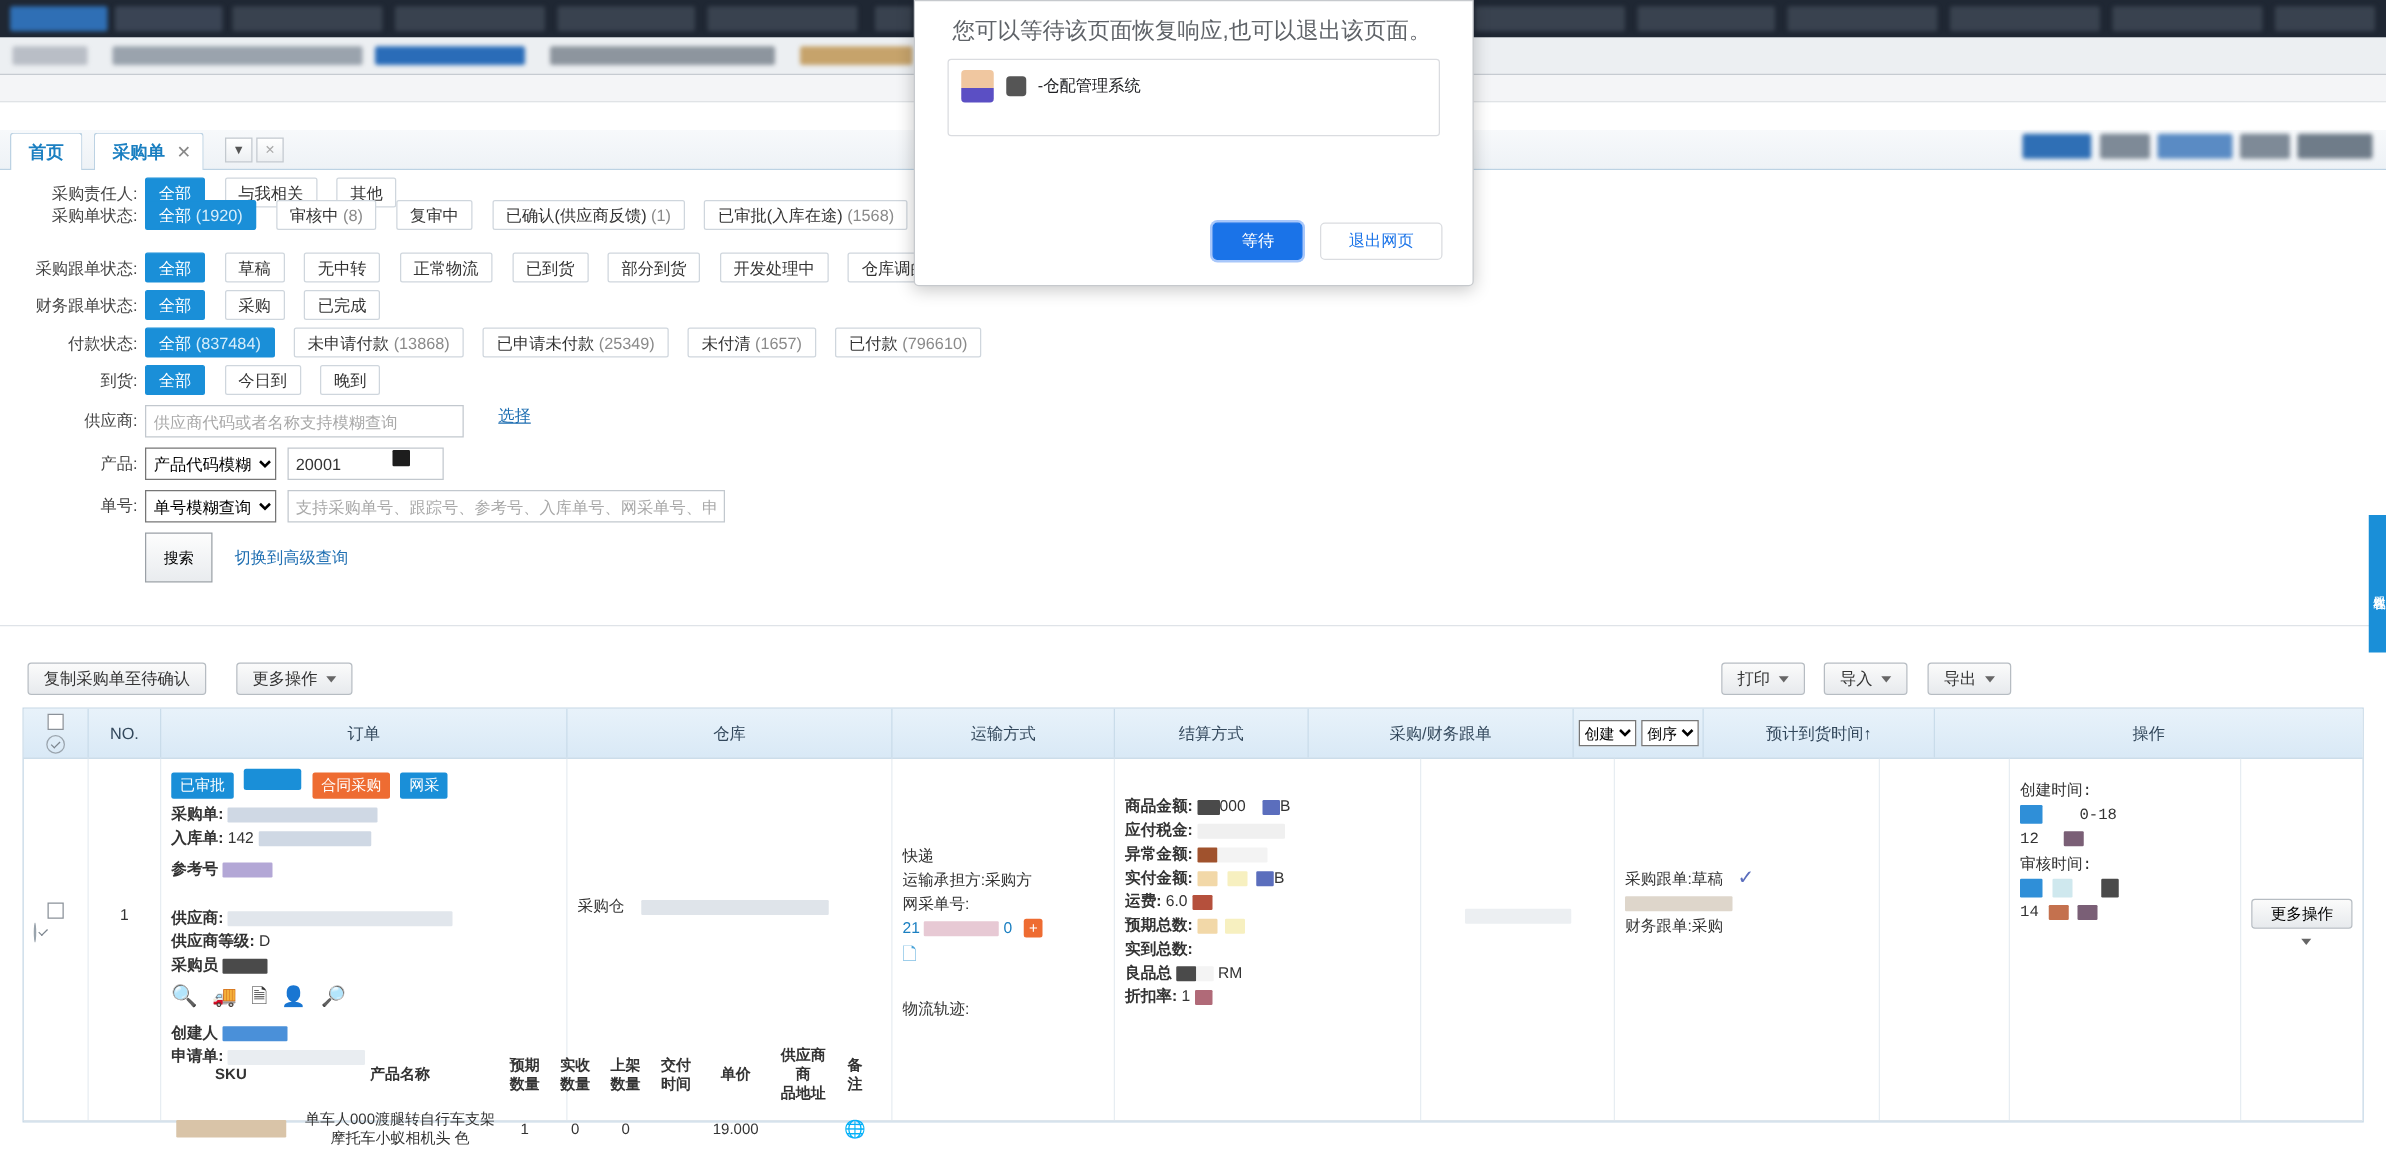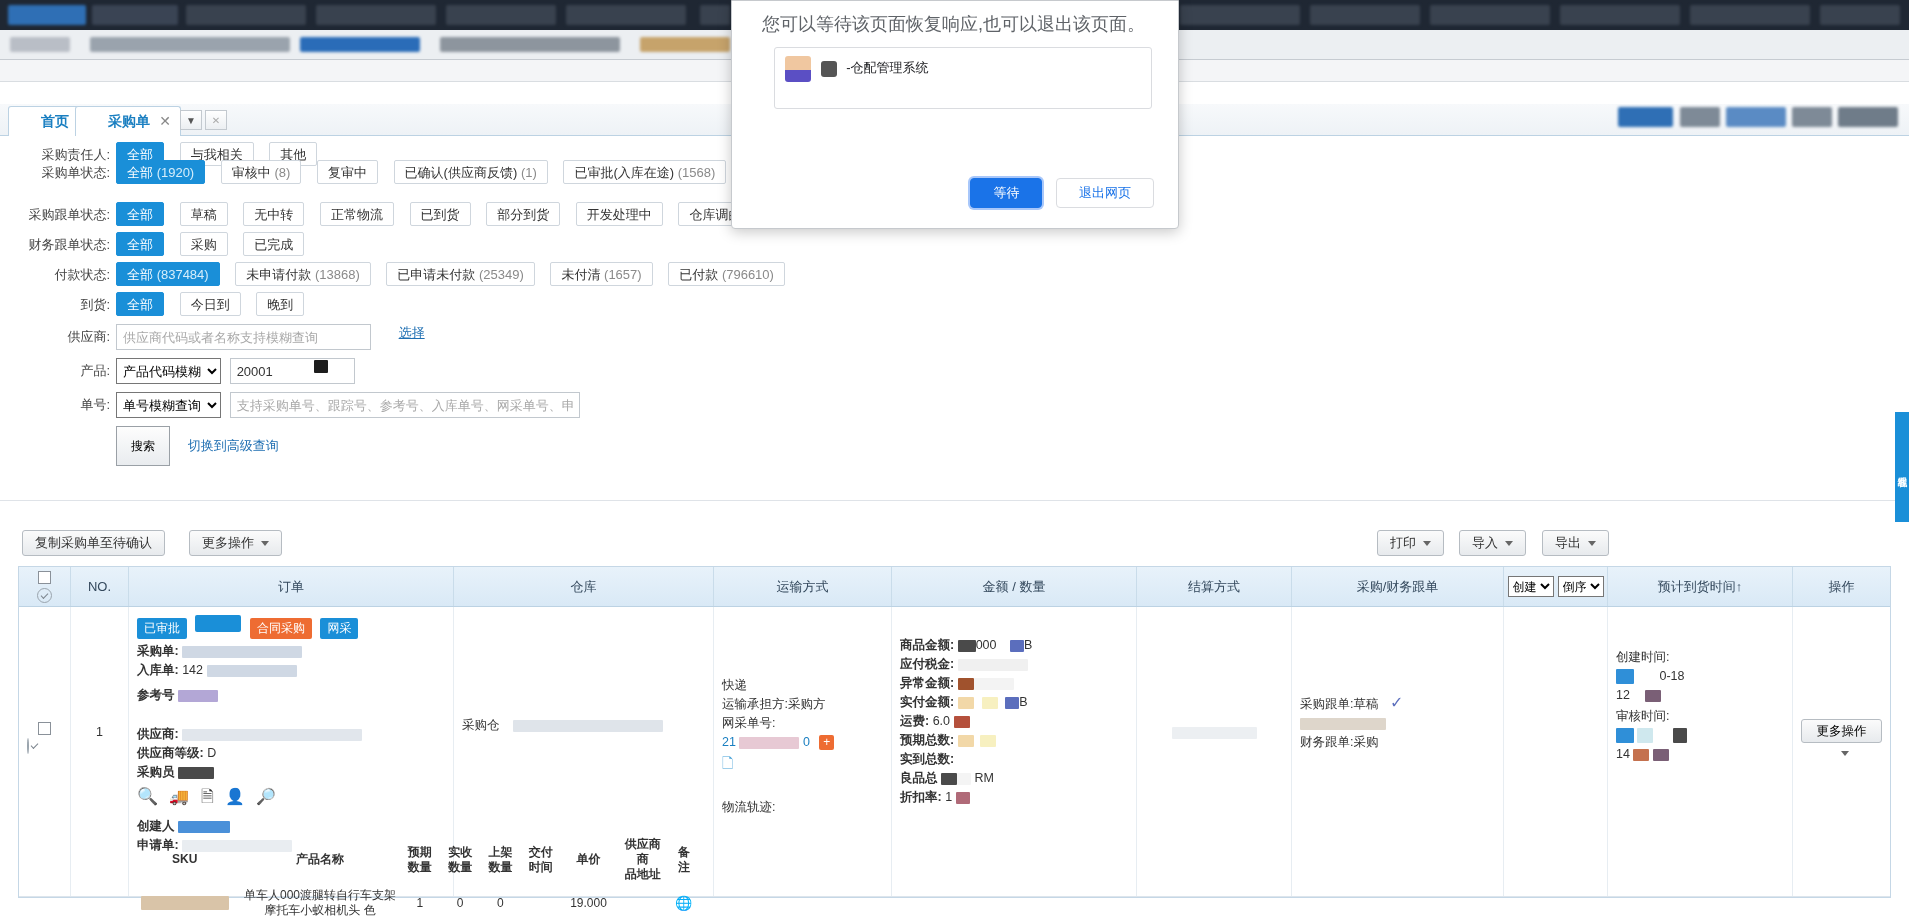--- a/index.html
+++ b/index.html
@@ -17,21 +17,21 @@
   .chrome-dark { position:absolute; left:0; top:0; width:1909px; height:30px; background:#1f2733; }
   .chrome-url { position:absolute; left:0; top:30px; width:1909px; height:30px; background:#eceff2; border-bottom:1px solid #c6cbd1;}
   .chrome-bm { position:absolute; left:0; top:60px; width:1909px; height:22px; background:#f4f5f7; border-bottom:1px solid #d9dde1;}
 
   
   .app { position:absolute; left:0; top:82px; width:1909px; height:841px; background:#fff; }
 
   
   .tabstrip { position:absolute; left:0; top:22px; width:1909px; height:32px;
      background:linear-gradient(180deg,#f7f9fb,#eef2f6); border-bottom:1px solid #bcd2e3; }
-  .ptab { position:absolute; top:2px; height:30px; line-height:29px; padding:0 32px;
+  .ptab { position:absolute; top:2px; height:30px; line-height:29px; padding:0 14px;
      font-size:14px; color:#1a7fc1; background:#fff; border:1px solid #bcd2e3; border-bottom:none;
      border-radius:3px 3px 0 0; }
   .ptab.home { left:8px; color:#1a7fc1; font-weight:bold; }
   .ptab.cur { left:75px; background:#fff; font-weight:bold; padding-right:30px;}
   .ptab .x { position:absolute; right:9px; top:0; color:#888; font-weight:normal; font-size:14px; cursor:pointer;}
   .tabnav { position:absolute; top:6px; height:20px; width:22px; border:1px solid #c3c9cf;
      background:linear-gradient(180deg,#fff,#eceff2); color:#555; font-size:10px; text-align:center; line-height:19px;}
 
   
   .filters { position:absolute; left:0; top:54px; width:1909px; height:352px; background:#fff; }
@@ -97,21 +97,21 @@
   
   .svc { position:absolute; right:0; top:330px; width:14px; height:110px; background:#1a8fd8; color:#fff;
      font-size:10px; writing-mode:vertical-rl; text-align:center; line-height:14px; padding-top:4px; }
 
   
   .overlay { position:absolute; left:0; top:0; width:1909px; height:923px; }
   .modal { position:absolute; left:731px; top:0; width:448px; height:229px; background:#fff;
       border:1px solid #c6c9cd; border-radius:0 0 4px 4px; box-shadow:0 3px 14px rgba(0,0,0,.22); }
   .modal h3 { margin:0; padding:20px 26px 0 26px; font-size:16px; font-weight:normal; color:#202124; }
   .modal p { margin:4px; padding:10px 26px 0 26px; font-size:18px; color:#5f6368; line-height:18px; }
-  .modal .listbox { margin:14px 26px 0 42px; height:62px; border:1px solid #dadce0; border-radius:3px;
+  .modal .listbox { margin:14px 26px 0 26px; height:62px; border:1px solid #dadce0; border-radius:3px;
       padding:8px 10px; font-size:13px; color:#202124; }
   .modal .btns { position:absolute; right:24px; bottom:20px; }
   .mbtn { height:30px; line-height:28px; padding:0 22px; font-size:13px; border-radius:4px; cursor:pointer;
       font-family:inherit; }
   .mbtn.primary { background:#1a73e8; border:1px solid #1a73e8; color:#fff; box-shadow:0 0 0 2px #a8c7fa; }
   .mbtn.ghost { background:#fff; border:1px solid #dadce0; color:#1a73e8; margin-left:10px; }
   .modal-ico { display:inline-block; width:26px; height:26px; vertical-align:middle; margin-right:6px;
       background:#e8eaed; border-radius:3px; }
 </style>
 </head>
@@ -294,21 +294,20 @@
   <div class="tbl">
     <div class="thead">
       <div class="th" style="width:52px;flex-direction:column;justify-content:center;">
         <span class="chk"></span>
         <span class="circ"></span>
       </div>
       <div class="th" style="width:58px;">NO.</div>
       <div class="th" style="width:325px;">订单</div>
       <div class="th" style="width:260px;">仓库</div>
       <div class="th" style="width:178px;">运输方式</div>
-      <div class="th" style="width:245px;">金额 / 数量</div>
       <div class="th" style="width:155px;">结算方式</div>
       <div class="th" style="width:212px;">采购/财务跟单</div>
       <div class="th" style="width:104px;gap:4px;">
         <select class="hsel"><option>创建</option></select>
         <select class="hsel"><option>倒序</option></select>
       </div>
       <div class="th" style="width:185px;">预计到货时间↑</div>
       <div class="th" style="flex:1;">操作</div>
     </div>
 
@@ -408,21 +407,21 @@
         <div class="kv">
           <span>采购跟单:草稿</span>
           <span style="color:#5b6ebd;font-size:16px;margin-left:8px;">✓</span>
         </div>
         <div class="kv"><span class="red" style="width:86px;background:#ded6cb;"></span></div>
         <div class="kv">财务跟单:采购</div>
       </div>
 
       <div class="td" style="width:104px;"></div>
 
-      <div class="td" style="width:185px;padding-top:40px;">
+      <div class="td" style="width:185px;padding-top:16px;font-family:Liberation Mono, monospace;">
         <div class="kv">创建时间:</div>
         <div class="kv">
           <span class="red" style="width:18px;height:15px;background:#2f8fd8;"></span>
           <span style="margin-left:22px;">0-18</span>
         </div>
         <div class="kv">
           <span>12</span>
           <span class="red" style="width:16px;background:#7a5f76;margin-left:12px;"></span>
         </div>
         <div class="kv" style="margin-top:4px;">审核时间:</div>

